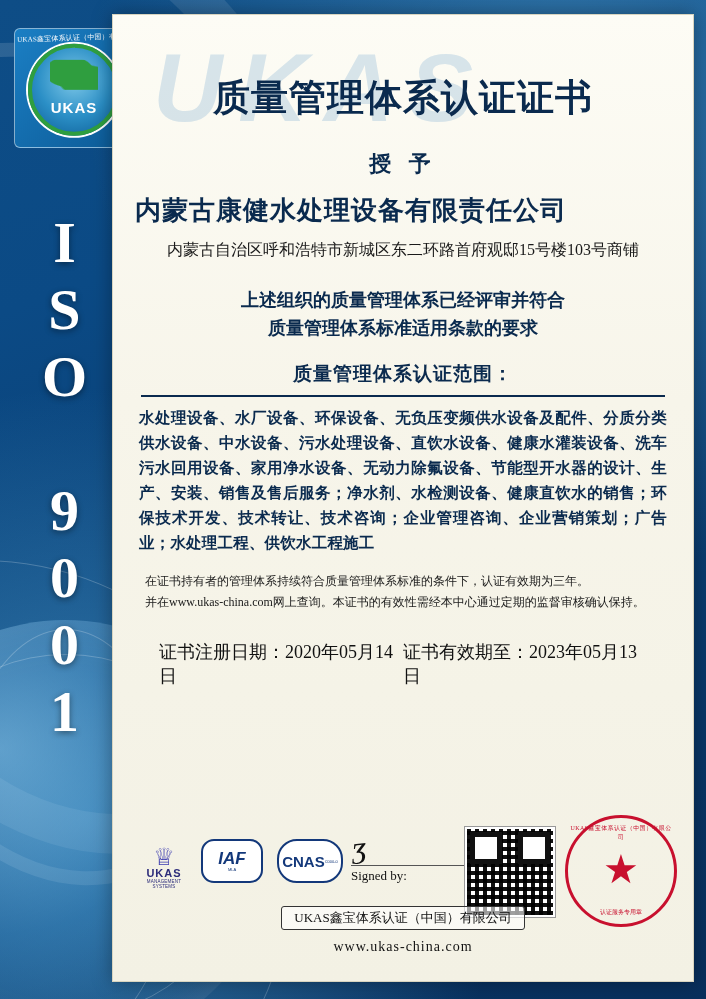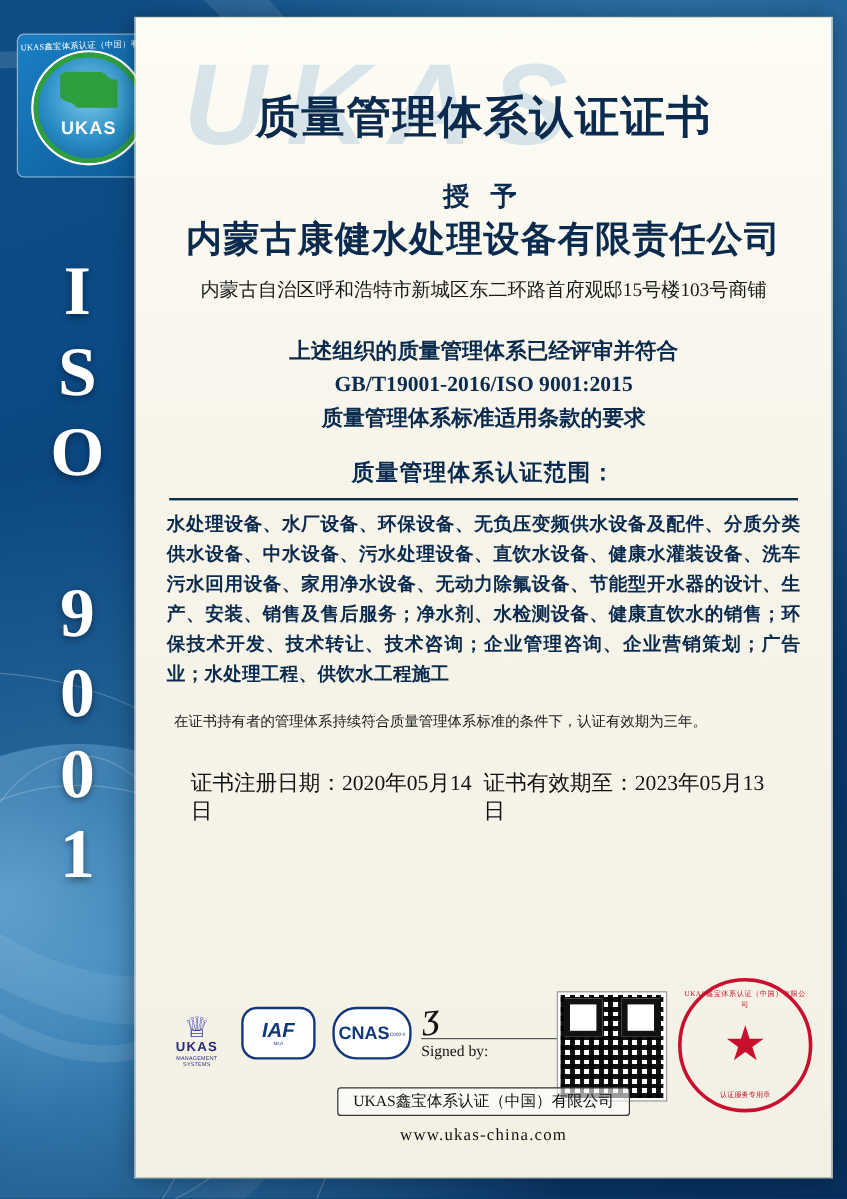--- a/index.html
+++ b/index.html
@@ -120,22 +120,22 @@
     text-align:right;
     padding-right:18px;
     font-size:14px;color:#111;
     font-family:"Liberation Serif",serif;
   }
   .grant{
     margin-top:26px;text-align:center;
     font-size:22px;font-weight:bold;color:#0a2a4e;letter-spacing:6px;
   }
   .company{
-    text-align:center;
-    font-size:30px;font-weight:bold;color:#0a2a4e;letter-spacing:1px;
+    margin-top:14px;text-align:left;
+    font-size:26px;font-weight:bold;color:#0a2a4e;letter-spacing:1px;
   }
   .address{
     margin-top:12px;text-align:center;
     font-size:16px;color:#1a1a1a;
   }
   .conform{
     margin-top:26px;text-align:center;
     font-size:18px;font-weight:bold;color:#0a2a4e;line-height:1.55;
   }
   .conform .std{font-weight:bold;}
@@ -281,30 +281,30 @@
 
       <div class="title">质量管理体系认证证书</div>
 
 
       <div class="grant">授 予</div>
       <div class="company">内蒙古康健水处理设备有限责任公司</div>
       <div class="address">内蒙古自治区呼和浩特市新城区东二环路首府观邸15号楼103号商铺</div>
 
       <div class="conform">
         <div>上述组织的质量管理体系已经评审并符合</div>
-        <div class="std">GB/T19001-2016/ISO 9001:2015</div>
         <div>质量管理体系标准适用条款的要求</div>
       </div>
 
       <div class="scope-title">质量管理体系认证范围：</div>
       <div class="rule"></div>
       <div class="scope-body">水处理设备、水厂设备、环保设备、无负压变频供水设备及配件、分质分类供水设备、中水设备、污水处理设备、直饮水设备、健康水灌装设备、洗车污水回用设备、家用净水设备、无动力除氟设备、节能型开水器的设计、生产、安装、销售及售后服务；净水剂、水检测设备、健康直饮水的销售；环保技术开发、技术转让、技术咨询；企业管理咨询、企业营销策划；广告业；水处理工程、供饮水工程施工</div>
 
       <div class="note">
         <div>在证书持有者的管理体系持续符合质量管理体系标准的条件下，认证有效期为三年。</div>
+        <div>并在www.ukas-china.com网上查询。本证书的有效性需经本中心通过定期的监督审核确认保持。</div>
       </div>
 
       <div class="dates">
         <div>
           <span>证书注册日期：</span><span>2020年05月14日</span>
         </div>
         <div>
           <span>证书有效期至：</span><span>2023年05月13日</span>
         </div>
       </div>

